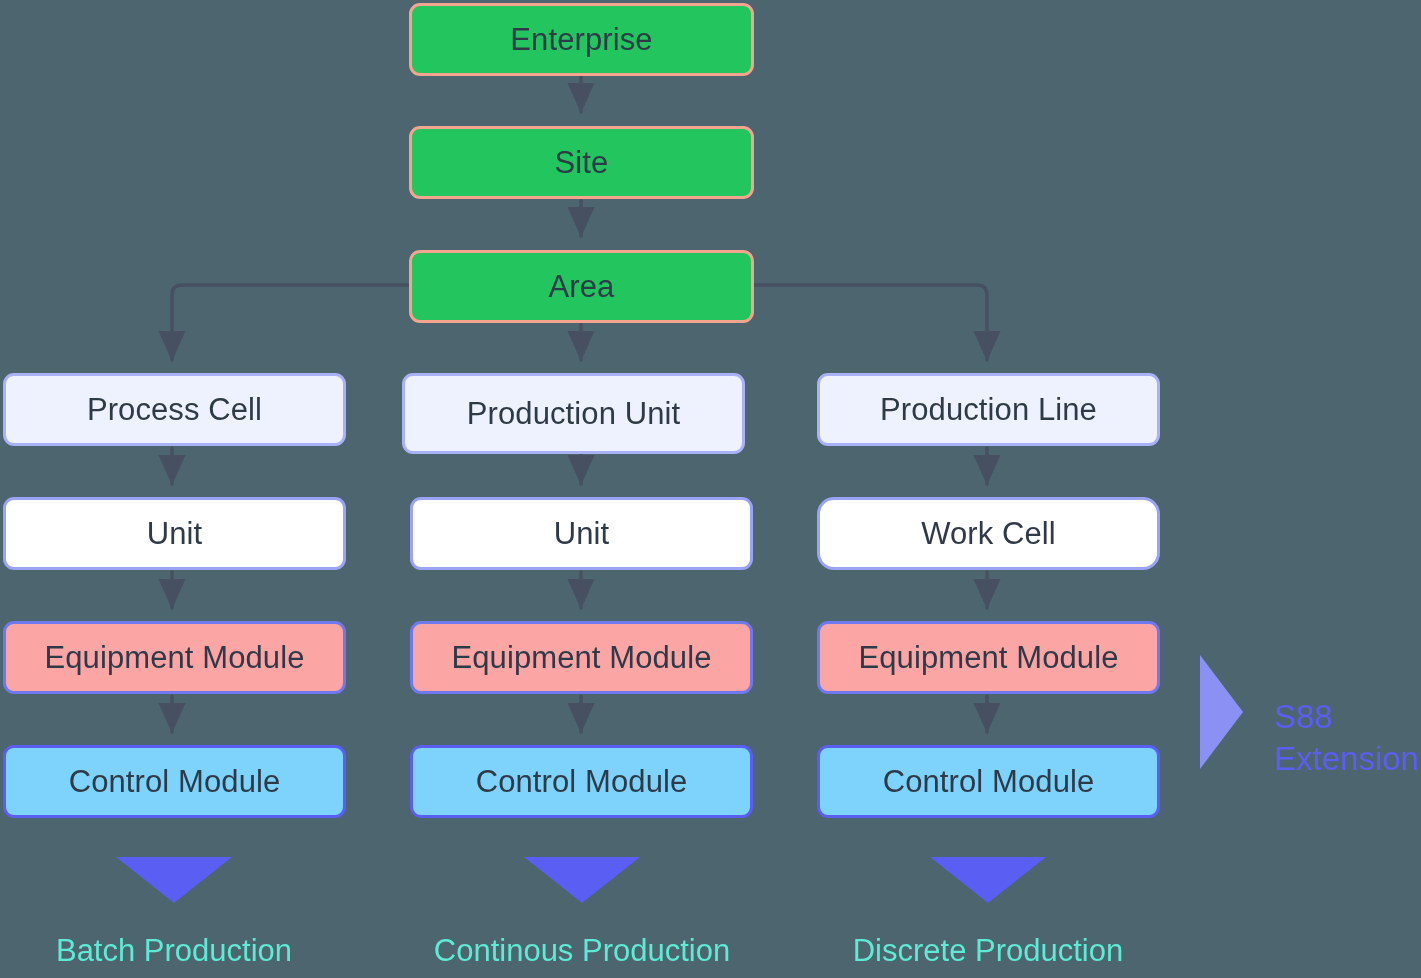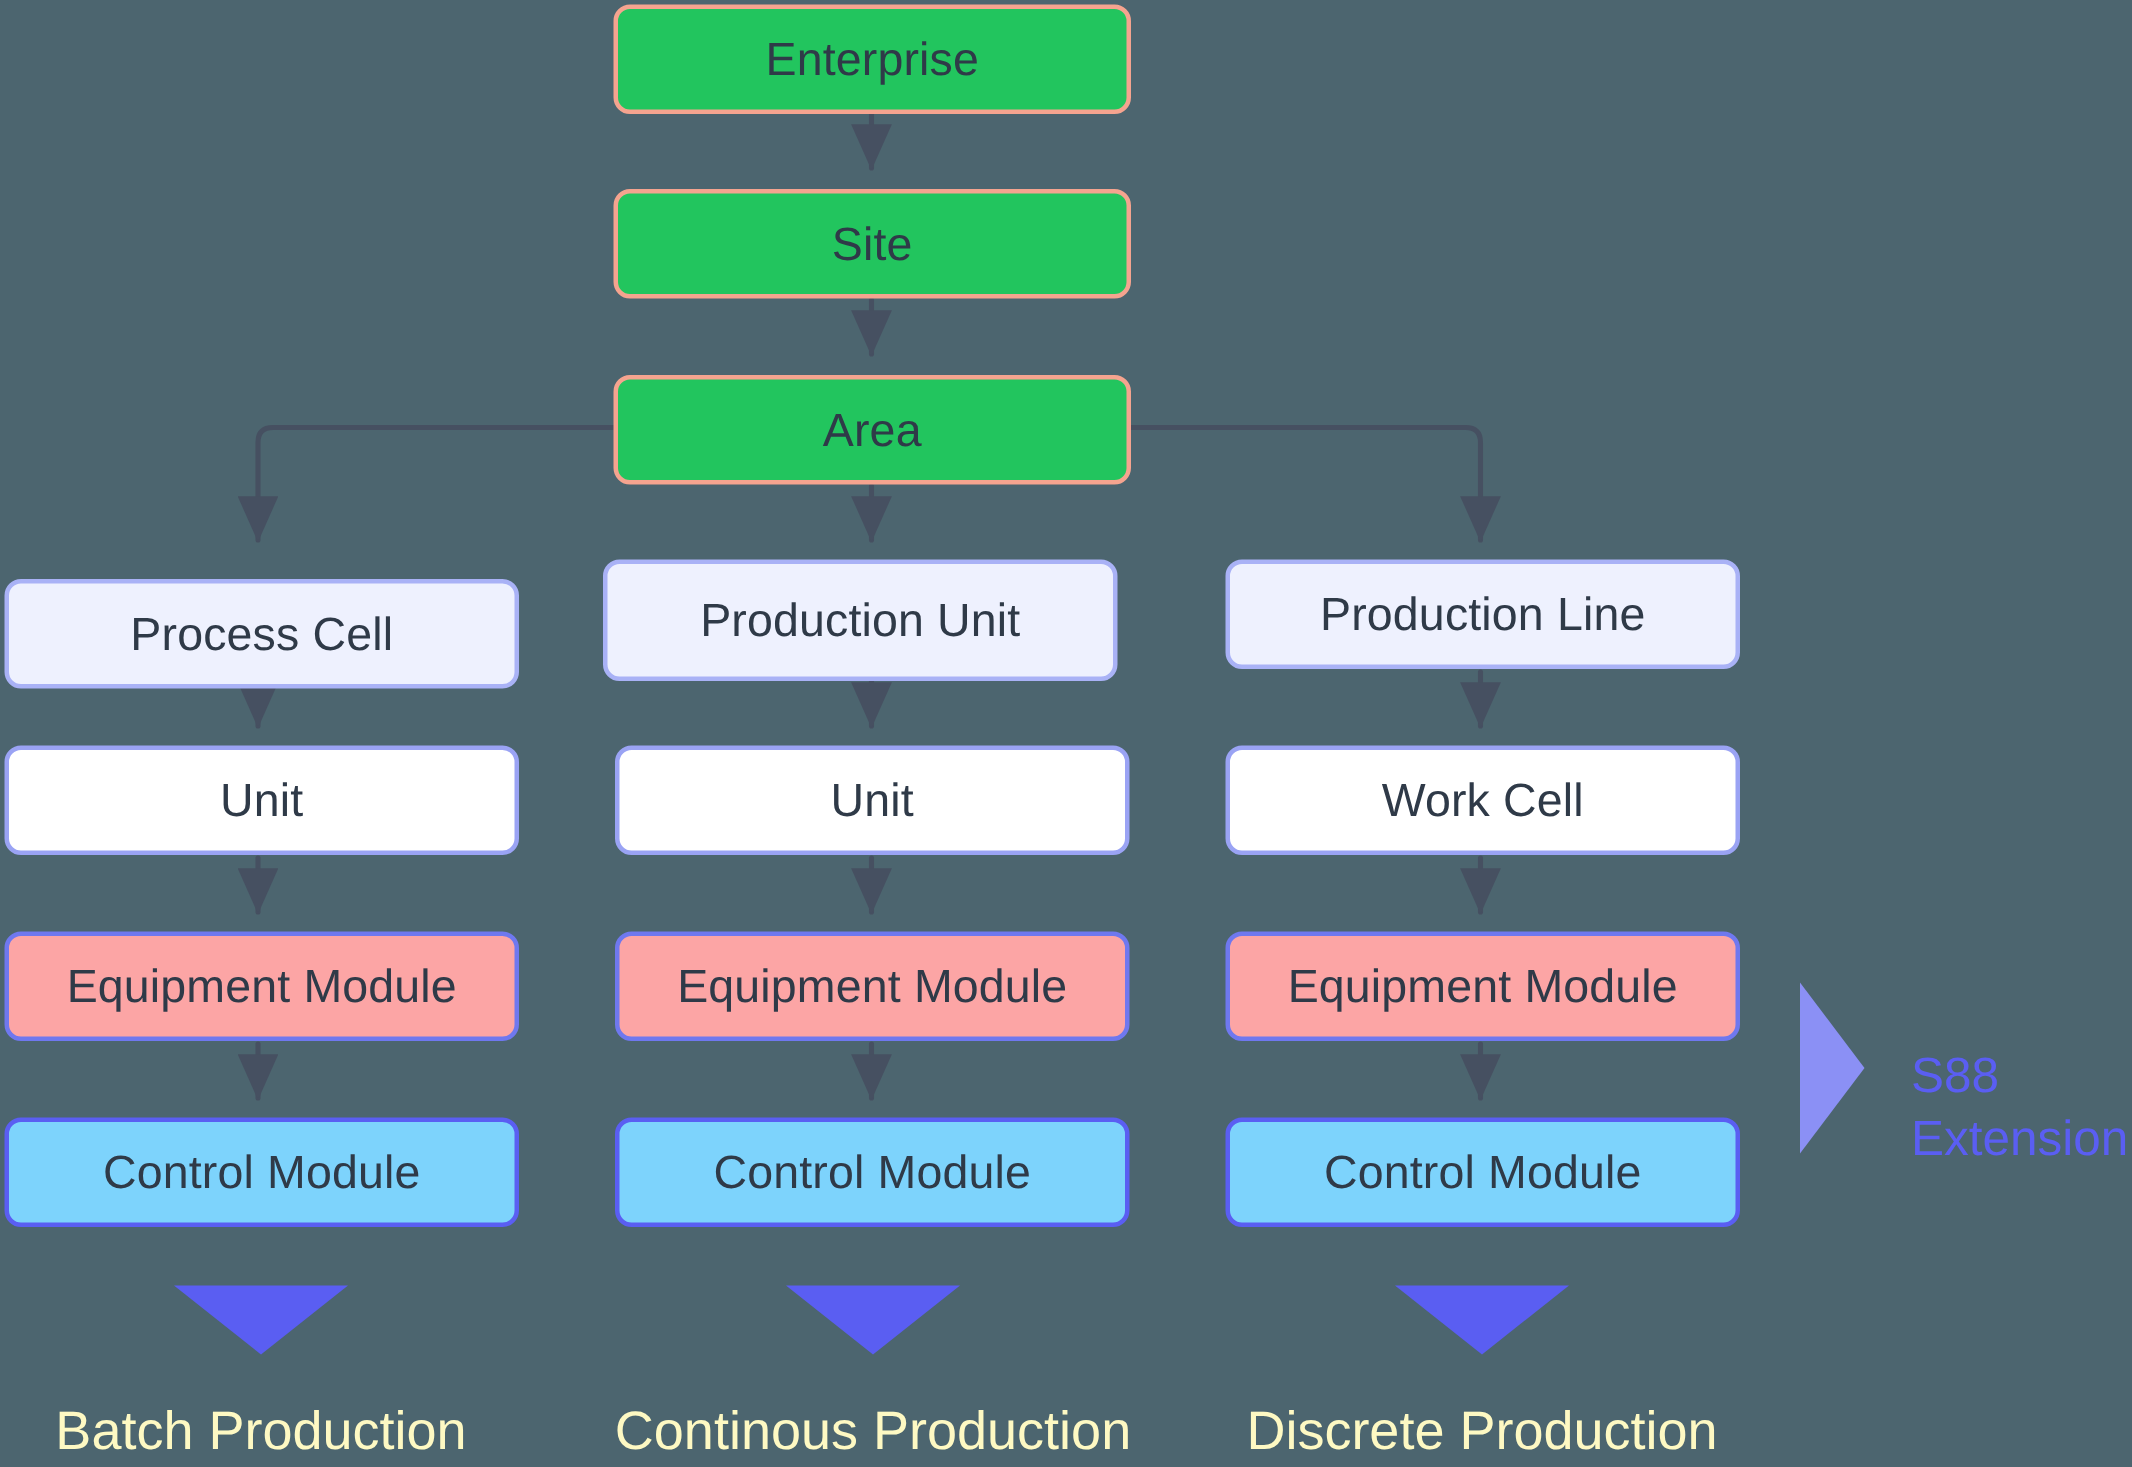--- a/index.html
+++ b/index.html
@@ -79,23 +79,23 @@
     width: 0;
     height: 0;
     border-left: 58px solid transparent;
     border-right: 58px solid transparent;
     border-top: 46px solid #5a5ef2;
     z-index: 2;
   }
 
   .outcome-label {
     position: absolute;
-    font-size: 36px;
+    font-size: 31px;
     line-height: 1.05;
-    color: #fef9c3;
+    color: #5eead4;
     white-space: nowrap;
     text-align: center;
     z-index: 2;
   }
 
   
   .s88-arrow {
     position: absolute;
     width: 0;
     height: 0;
@@ -156,21 +156,21 @@
   </div>
 
   <div class="node tier-enterprise" style="left:409px; top:250px; width:345px; height:73px;">
     <span>Area</span>
   </div>
 
   <div class="node tier-enterprise" style="left:409px; top:126px; width:345px; height:73px;">
     <span>Site</span>
   </div>
 
-  <div class="node tier-l1" style="left:3px; top:373px; width:343px; height:73px;margin-top:13px;">
+  <div class="node tier-l1" style="left:3px; top:373px; width:343px; height:73px;">
     <span>Process Cell</span>
   </div>
   <div class="node tier-l2" style="left:3px; top:497px; width:343px; height:73px;">
     <span>Unit</span>
   </div>
   <div class="node tier-l3" style="left:3px; top:621px; width:343px; height:73px;">
     <span>Equipment Module</span>
   </div>
   <div class="node tier-l4" style="left:3px; top:745px; width:343px; height:73px;">
     <span>Control Module</span>
@@ -189,21 +189,21 @@
   </div>
   <div class="node tier-l4" style="left:410px; top:745px; width:343px; height:73px;">
     <span>Control Module</span>
   </div>
   <div class="outcome-triangle" style="left:524px; top:857px;"></div>
   <div class="outcome-label" style="left:408px; top:935px; width:348px;">Continous Production</div>
 
   <div class="node tier-l1" style="left:817px; top:373px; width:343px; height:73px;">
     <span>Production Line</span>
   </div>
-  <div class="node tier-l2" style="left:817px; top:497px; width:343px; height:73px;">
+  <div class="node tier-l2" style="left:817px; top:497px; width:343px; height:73px;border-radius:17px;">
     <span>Work Cell</span>
   </div>
   <div class="node tier-l3" style="left:817px; top:621px; width:343px; height:73px;">
     <span>Equipment Module</span>
   </div>
   <div class="node tier-l4" style="left:817px; top:745px; width:343px; height:73px;">
     <span>Control Module</span>
   </div>
   <div class="outcome-triangle" style="left:930px; top:857px;"></div>
   <div class="outcome-label" style="left:814px; top:935px; width:348px;">Discrete Production</div>

